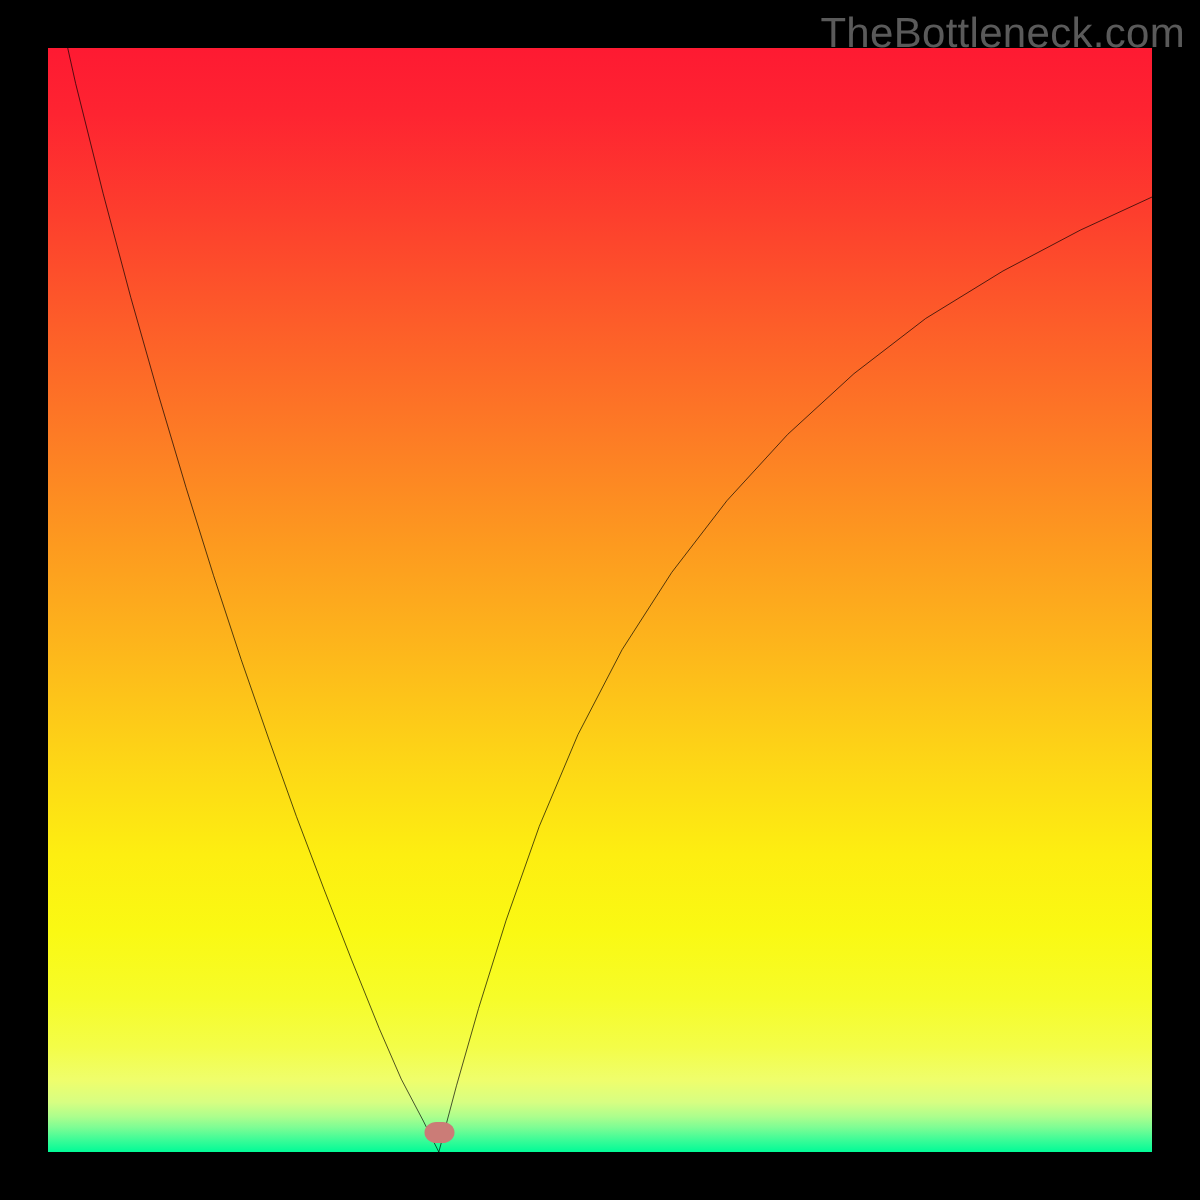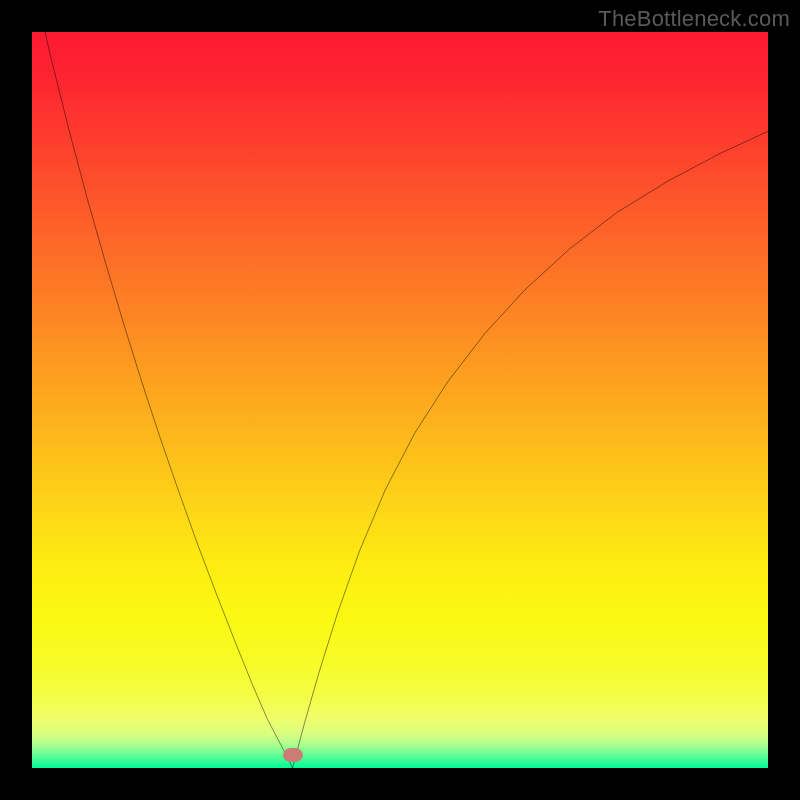--- a/index.html
+++ b/index.html
@@ -30,21 +30,21 @@
     left: 0;
     top: 0;
     width: 100%;
     height: 100%;
   }
   .watermark {
     position: absolute;
     top: 6px;
     right: 10px;
     color: #5a5a5a;
-    font-size: 22px;
+    font-size: 28px;
     font-weight: 500;
     letter-spacing: 0.2px;
     z-index: 50;
   }
   svg.curve {
     position: absolute;
     left: 0;
     top: 0;
     width: 100%;
     height: 100%;

